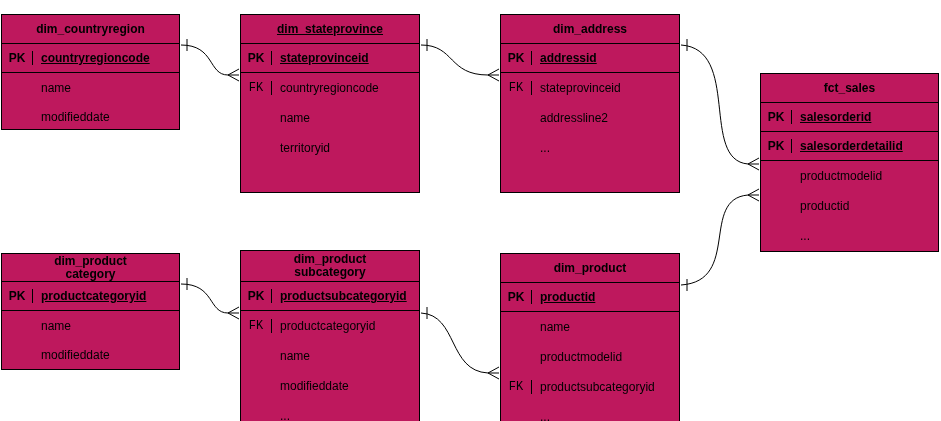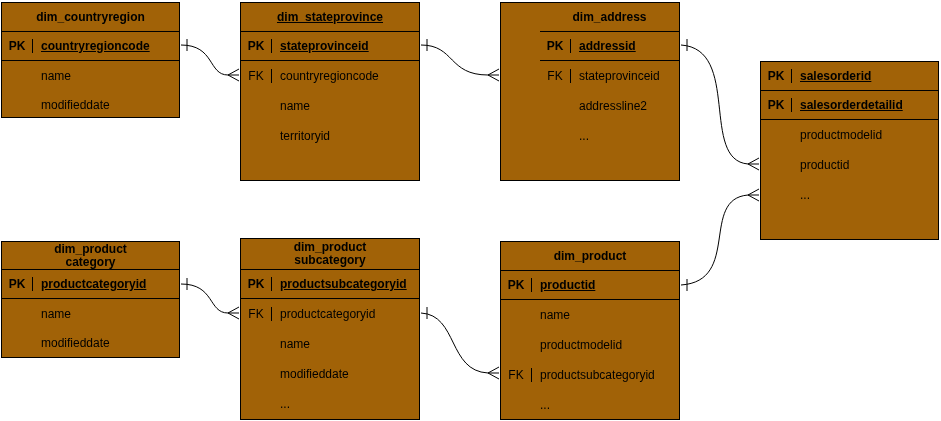--- a/index.html
+++ b/index.html
@@ -1,24 +1,24 @@
 <!DOCTYPE html>
 <html><head>
 <meta charset="utf-8">
 <style>
   html,body{margin:0;padding:0;background:#ffffff;}
   #canvas{position:relative;width:941px;height:421px;background:#ffffff;overflow:hidden;
           font-family:"Liberation Sans",sans-serif;color:#000;}
-  .table{position:absolute;background:#a16207;border:1px solid #000;box-sizing:border-box;font-size:12px;}
+  .table{position:absolute;background:#be185d;border:1px solid #000;box-sizing:border-box;font-size:12px;margin-top:12px;}
   .t-title{border-bottom:1px solid #000;display:flex;flex-direction:column;align-items:center;
            justify-content:center;font-weight:bold;line-height:13px;height:28px;text-align:center;}
   .t-row{display:flex;align-items:center;}
   .t-key{flex:0 0 30px;width:30px;border-right:1px solid #000;display:flex;align-items:center;
          justify-content:center;font-weight:bold;}
-  .t-key.fk{font-weight:normal;}
+  .t-key.fk{font-weight:normal;font-family:Liberation Mono, monospace;}
   .t-field{flex:1;display:flex;align-items:center;padding-left:8px;}
   .pk-row{border-bottom:1px solid #000;height:28px;}
   .pk-row .t-field{font-weight:bold;text-decoration:underline;}
   .t-body .t-row{height:30px;}
   .t-body.compact .t-row{height:29px;}
   svg.wires{position:absolute;left:0;top:0;width:941px;height:421px;pointer-events:none;}
   svg.wires path{fill:none;stroke:#000;stroke-width:1;}
 </style>
 </head>
 <body>
@@ -62,21 +62,21 @@
         <div class="t-key"></div>
         <div class="t-field">name</div>
       </div>
       <div class="t-row">
         <div class="t-key"></div>
         <div class="t-field">territoryid</div>
       </div>
     </div>
   </div>
 
-  <div class="table" style="left:500px;top:2px;width:180px;height:179px;padding-left:39px;">
+  <div class="table" style="left:500px;top:2px;width:180px;height:179px;">
     <div class="t-title" style="height:28px;">
       <span>dim_address</span>
     </div>
     <div class="t-row pk-row">
       <div class="t-key">PK</div>
       <div class="t-field">addressid</div>
     </div>
     <div class="t-body">
       <div class="t-row">
         <div class="t-key fk">FK</div>
@@ -87,20 +87,23 @@
         <div class="t-field">addressline2</div>
       </div>
       <div class="t-row">
         <div class="t-key"></div>
         <div class="t-field">...</div>
       </div>
     </div>
   </div>
 
   <div class="table" style="left:760px;top:61px;width:179px;height:179px;">
+    <div class="t-title" style="height:28px;">
+      <span>fct_sales</span>
+    </div>
     <div class="t-row pk-row">
       <div class="t-key">PK</div>
       <div class="t-field">salesorderid</div>
     </div>
     <div class="t-row pk-row">
       <div class="t-key">PK</div>
       <div class="t-field">salesorderdetailid</div>
     </div>
     <div class="t-body">
       <div class="t-row">

